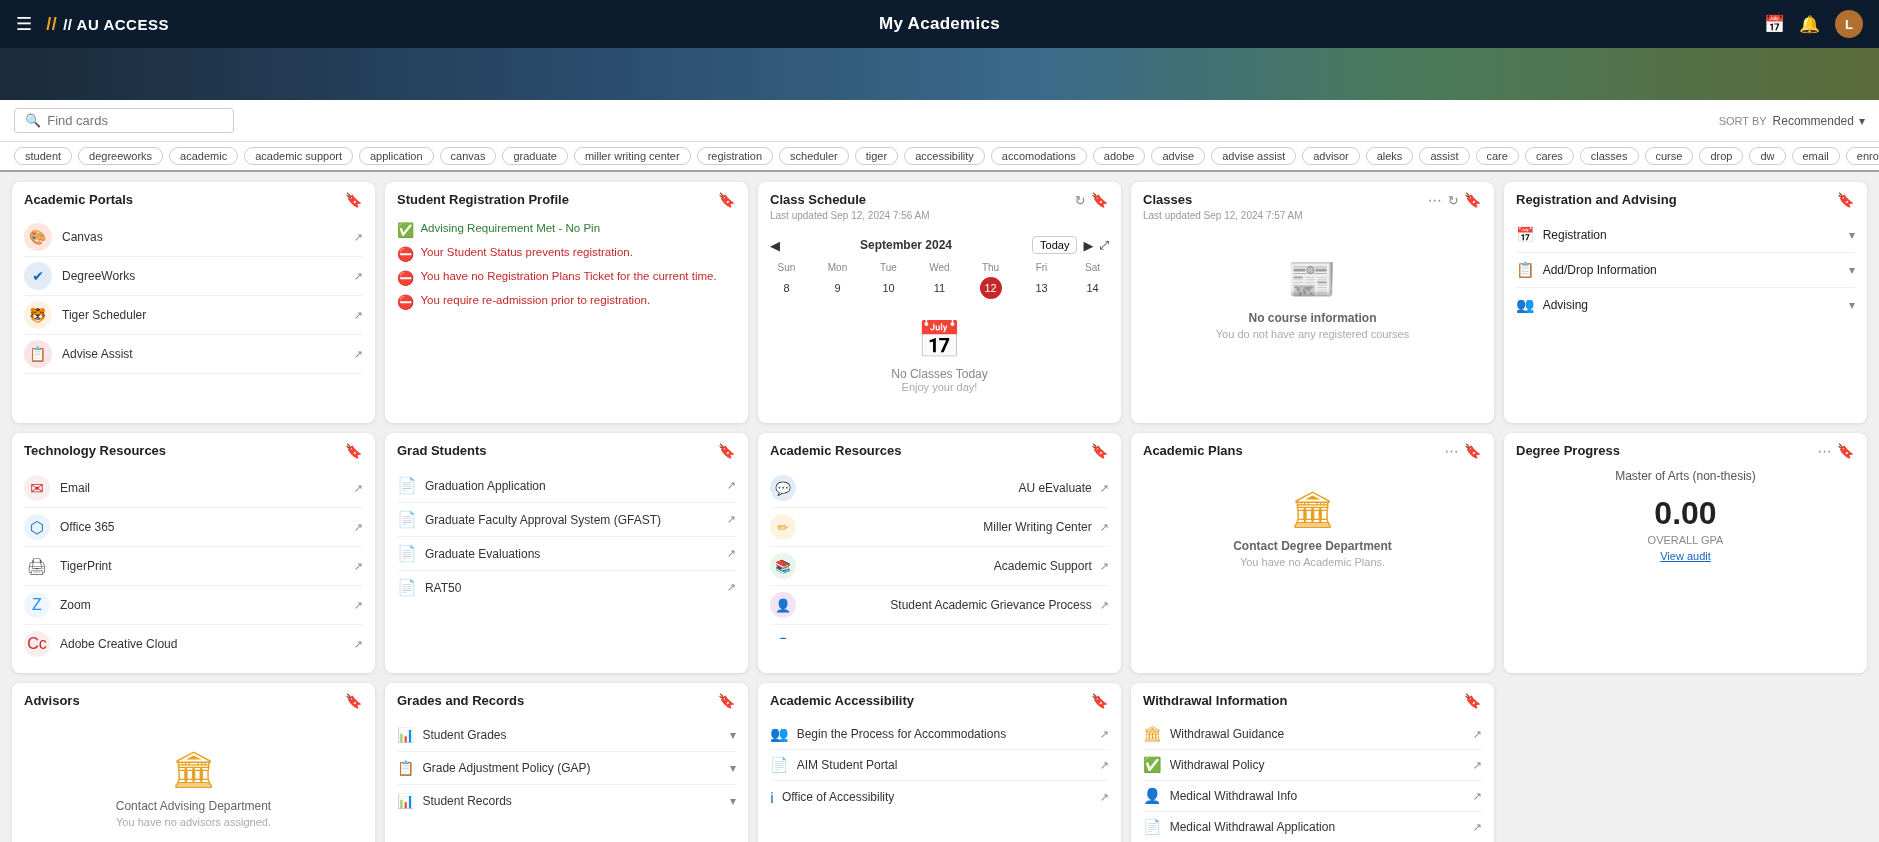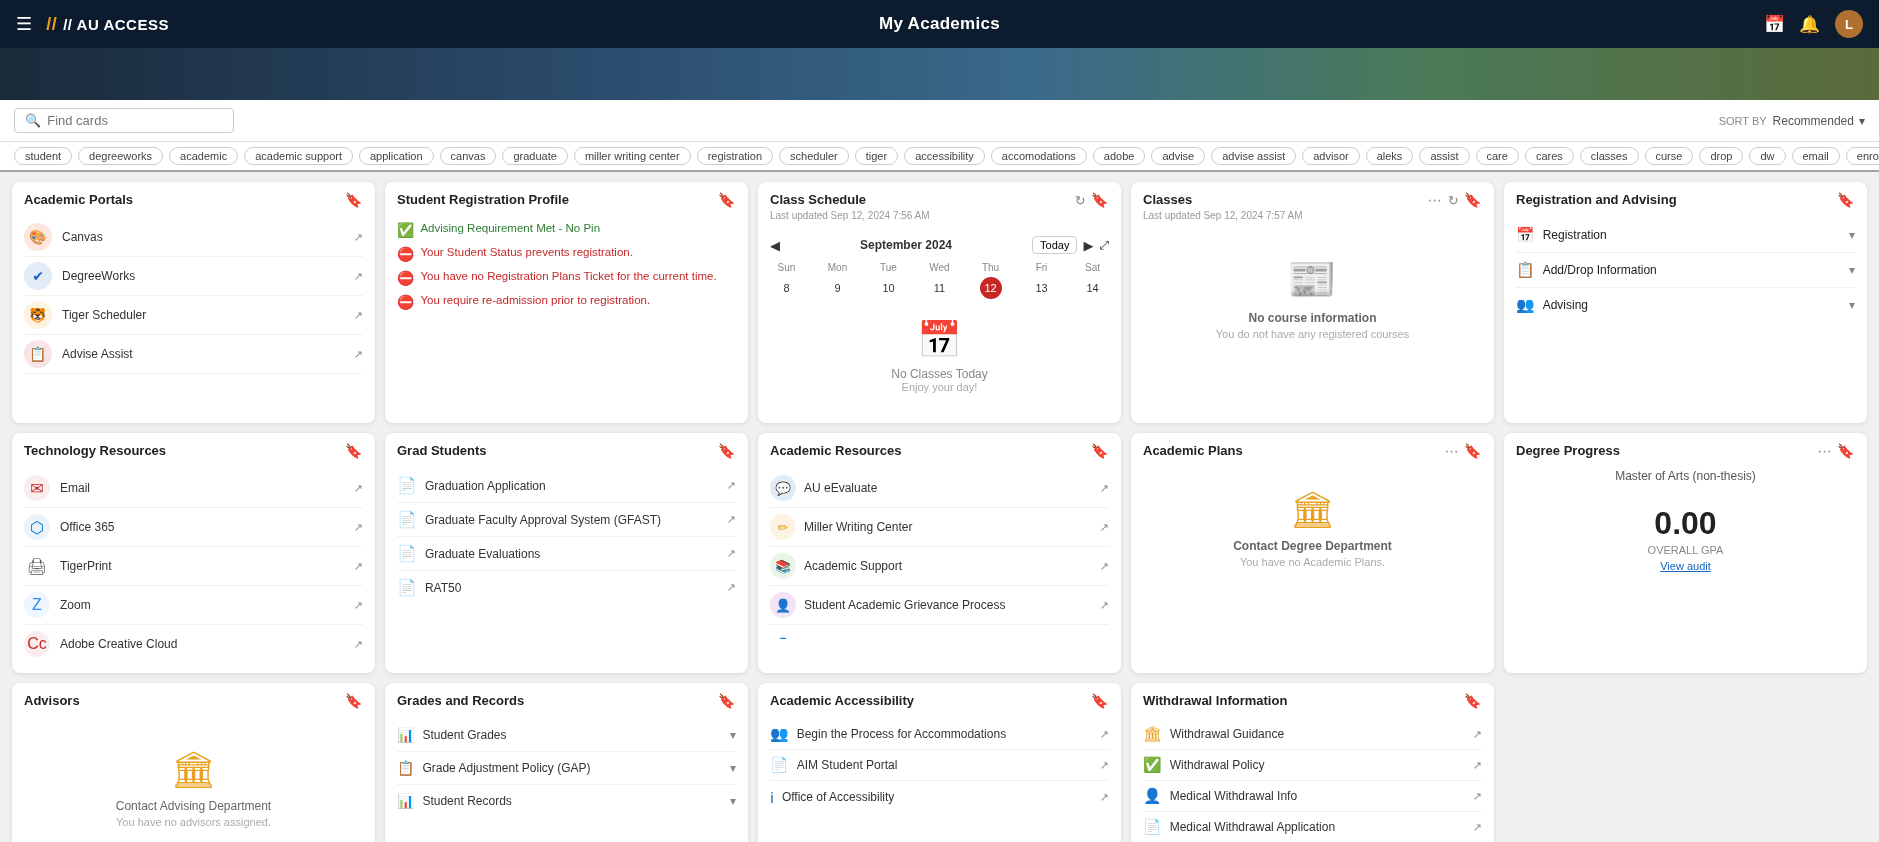--- a/index.html
+++ b/index.html
@@ -88,28 +88,28 @@
     
     .grad-item { display: flex; align-items: center; padding: 7px 0; border-bottom: 1px solid #f0f0f0; gap: 8px; }
     .grad-item:last-child { border-bottom: none; }
     .grad-icon { font-size: 16px; color: #888; flex-shrink: 0; }
     .grad-label { font-size: 12px; flex: 1; }
 
     
     .res-item { display: flex; align-items: center; padding: 6px 0; border-bottom: 1px solid #f0f0f0; gap: 8px; }
     .res-item:last-child { border-bottom: none; }
     .res-icon { width: 26px; height: 26px; border-radius: 50%; display: flex; align-items: center; justify-content: center; font-size: 13px; flex-shrink: 0; }
-    .res-label { font-size: 12px; flex: 1; }
+    .res-label { font-size: 12px; flex: 1; text-align: right; }
 
     
     .no-plans { display: flex; flex-direction: column; align-items: center; justify-content: center; padding: 20px 0; color: #666; }
     .no-plans-icon { font-size: 36px; margin-bottom: 8px; color: #e8a020; }
 
     
-    .degree-title { font-size: 12px; color: #555; text-align: center; margin-bottom: 22px; }
+    .degree-title { font-size: 12px; color: #555; text-align: center; margin-bottom: 12px; }
     .gpa-value { font-size: 32px; font-weight: 700; text-align: center; color: #222; }
     .gpa-label { font-size: 11px; color: #888; text-align: center; }
     .view-audit { font-size: 11px; color: #1565c0; text-align: center; cursor: pointer; text-decoration: underline; }
 
     
     .no-advisors { display: flex; flex-direction: column; align-items: center; justify-content: center; padding: 30px 0; color: #666; }
     .no-advisors-icon { font-size: 36px; margin-bottom: 8px; color: #e8a020; }
 
     
     .gr-item { display: flex; align-items: center; justify-content: space-between; padding: 8px 0; border-bottom: 1px solid #f0f0f0; cursor: pointer; }

